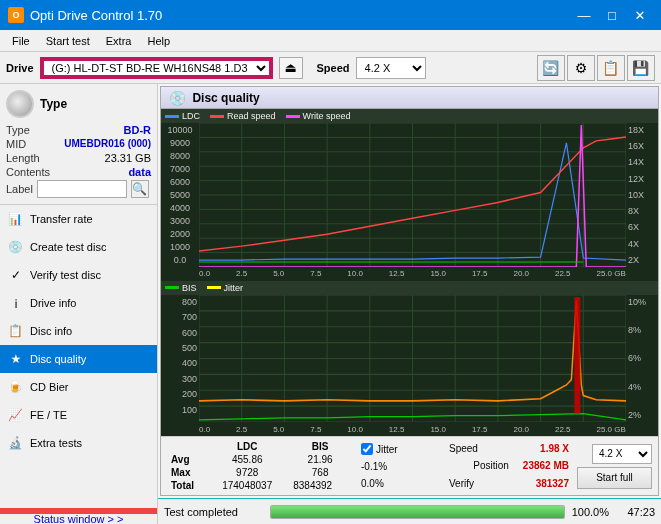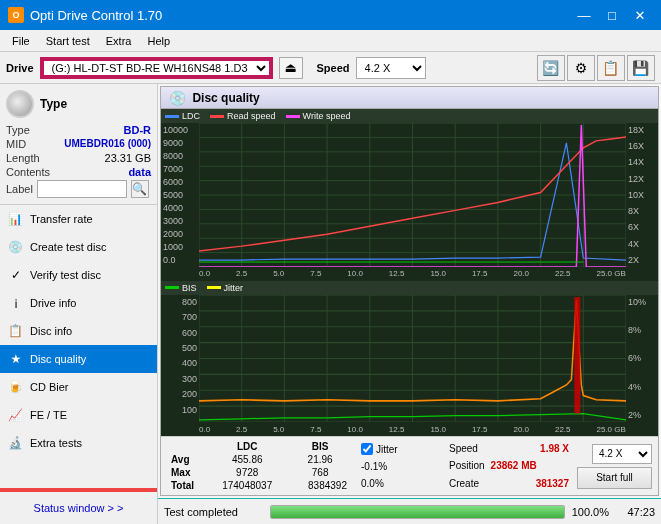--- a/index.html
+++ b/index.html
@@ -135,23 +135,23 @@
       padding: 0 8px;
       gap: 6px;
       cursor: pointer;
       font-size: 11px;
       color: #000;
     }
     .nav-item.active { background: #0078d7; color: white; }
     .nav-item-icon { width: 16px; height: 16px; display: flex; align-items: center; justify-content: center; font-size: 12px; }
 
     .status-bar-btn {
-      height: 36px;
+      height: 16px;
       background: #f0f0f0;
-      border-top: 4px solid #ef4444;
+      border-top: 6px solid #ef4444;
       display: flex;
       align-items: center;
       justify-content: center;
       cursor: pointer;
       font-size: 11px;
       color: #0000cc;
       gap: 4px;
     }
 
     
@@ -373,21 +373,21 @@
             <span style="color:#eee;font-size:9px;">Read speed</span>
           </div>
           <div class="legend-item">
             <div style="width:14px;height:3px;background:#ff44ff;"></div>
             <span style="color:#eee;font-size:9px;">Write speed</span>
           </div>
         </div>
 
         <div style="flex:1; display:flex;">
 
-          <div style="width:38px; background:#1a2a1a; display:flex; flex-direction:column; justify-content:space-between; padding:2px 2px; font-size:9px; color:#bbb; text-align:left;">
+          <div style="width:38px; background:#1a2a1a; display:flex; flex-direction:column; justify-content:space-between; padding:2px 2px; font-size:9px; color:#bbb; text-align:center;">
             <span>10000</span>
             <span>9000</span>
             <span>8000</span>
             <span>7000</span>
             <span>6000</span>
             <span>5000</span>
             <span>4000</span>
             <span>3000</span>
             <span>2000</span>
             <span>1000</span>
@@ -562,45 +562,45 @@
               <td style="text-align:center; padding:1px 6px;">21.96</td>
             </tr>
             <tr>
               <td style="font-weight:bold; padding:1px 4px;">Max</td>
               <td style="text-align:center; padding:1px 6px;">9728</td>
               <td style="text-align:center; padding:1px 6px;">768</td>
             </tr>
             <tr>
               <td style="font-weight:bold; padding:1px 4px;">Total</td>
               <td style="text-align:center; padding:1px 6px;">174048037</td>
-              <td style="text-align:right; padding:1px 6px;margin-top:20px;">8384392</td>
+              <td style="text-align:left; padding:1px 6px;margin-top:20px;">8384392</td>
             </tr>
           </tbody>
         </table>
 
         <div style="display:flex; flex-direction:column; justify-content:space-around; font-size:10px; min-width:80px;">
           <div style="display:flex; align-items:center; gap:3px;">
             <input type="checkbox" checked="" style="width: 12px; height: 12px;">
             <span>Jitter</span>
           </div>
           <div>-0.1%</div>
           <div>0.0%</div>
         </div>
 
         <div style="display:flex; flex-direction:column; justify-content:space-around; font-size:10px; min-width:120px;">
           <div style="display:flex; justify-content:space-between; gap:6px;">
             <span>Speed</span>
             <span style="color:#cc0000; font-weight:bold;">1.98 X</span>
           </div>
-          <div style="display:flex; justify-content:flex-start; gap:6px;">
+          <div style="display:flex; justify-content:flex-end; gap:14px;">
             <span>Position</span>
             <span style="color:#cc0000; font-weight:bold;">23862 MB</span>
           </div>
           <div style="display:flex; justify-content:space-between; gap:6px;">
-            <span>Create</span>
+            <span>Verify</span>
             <span style="color:#cc0000; font-weight:bold;">381327</span>
           </div>
         </div>
 
         <div style="display:flex; flex-direction:column; gap:3px; justify-content:center; align-items:flex-end;">
           <select class="speed-dropdown">
             <option>4.2 X</option>
           </select>
           <button class="action-btn">Start full</button>
         </div>

